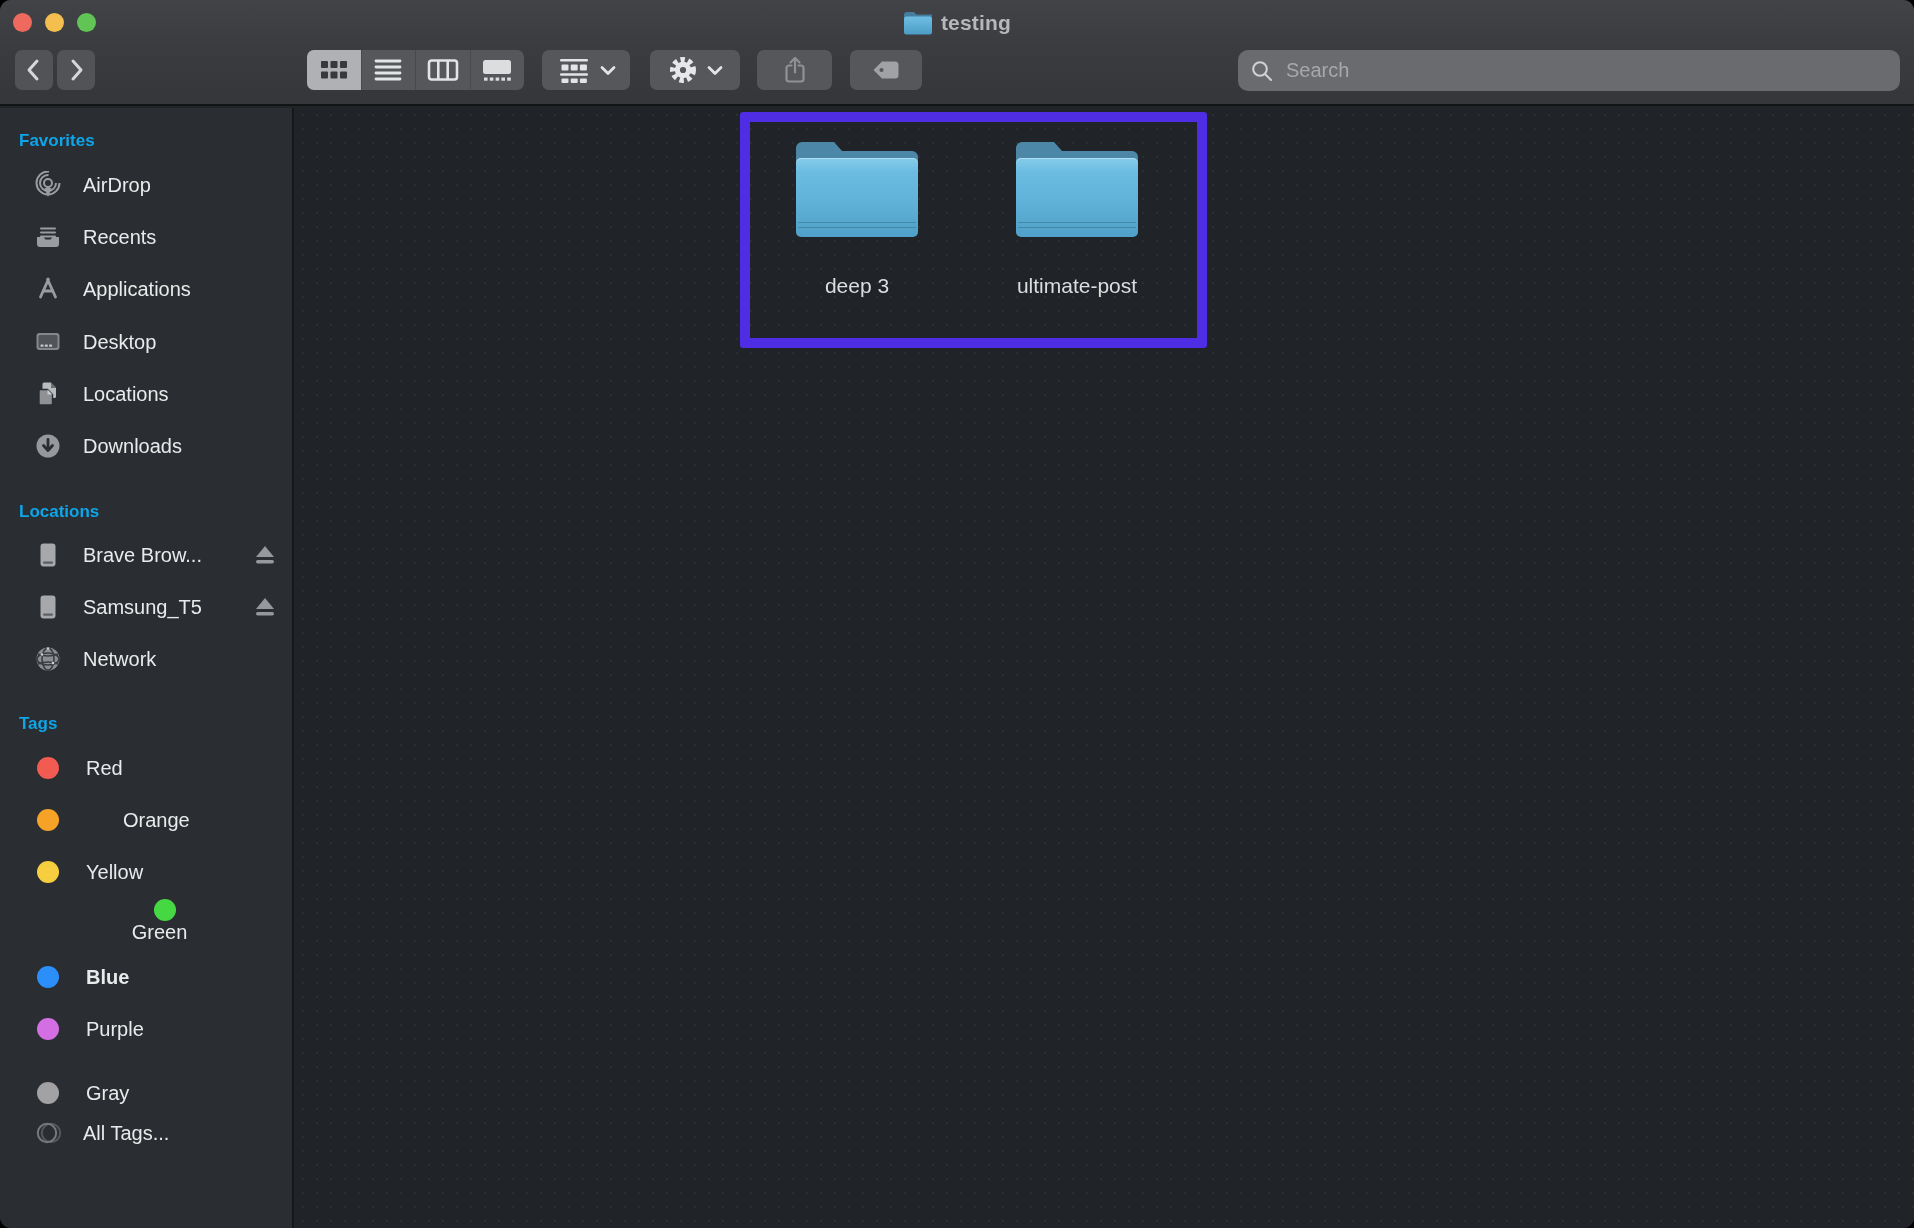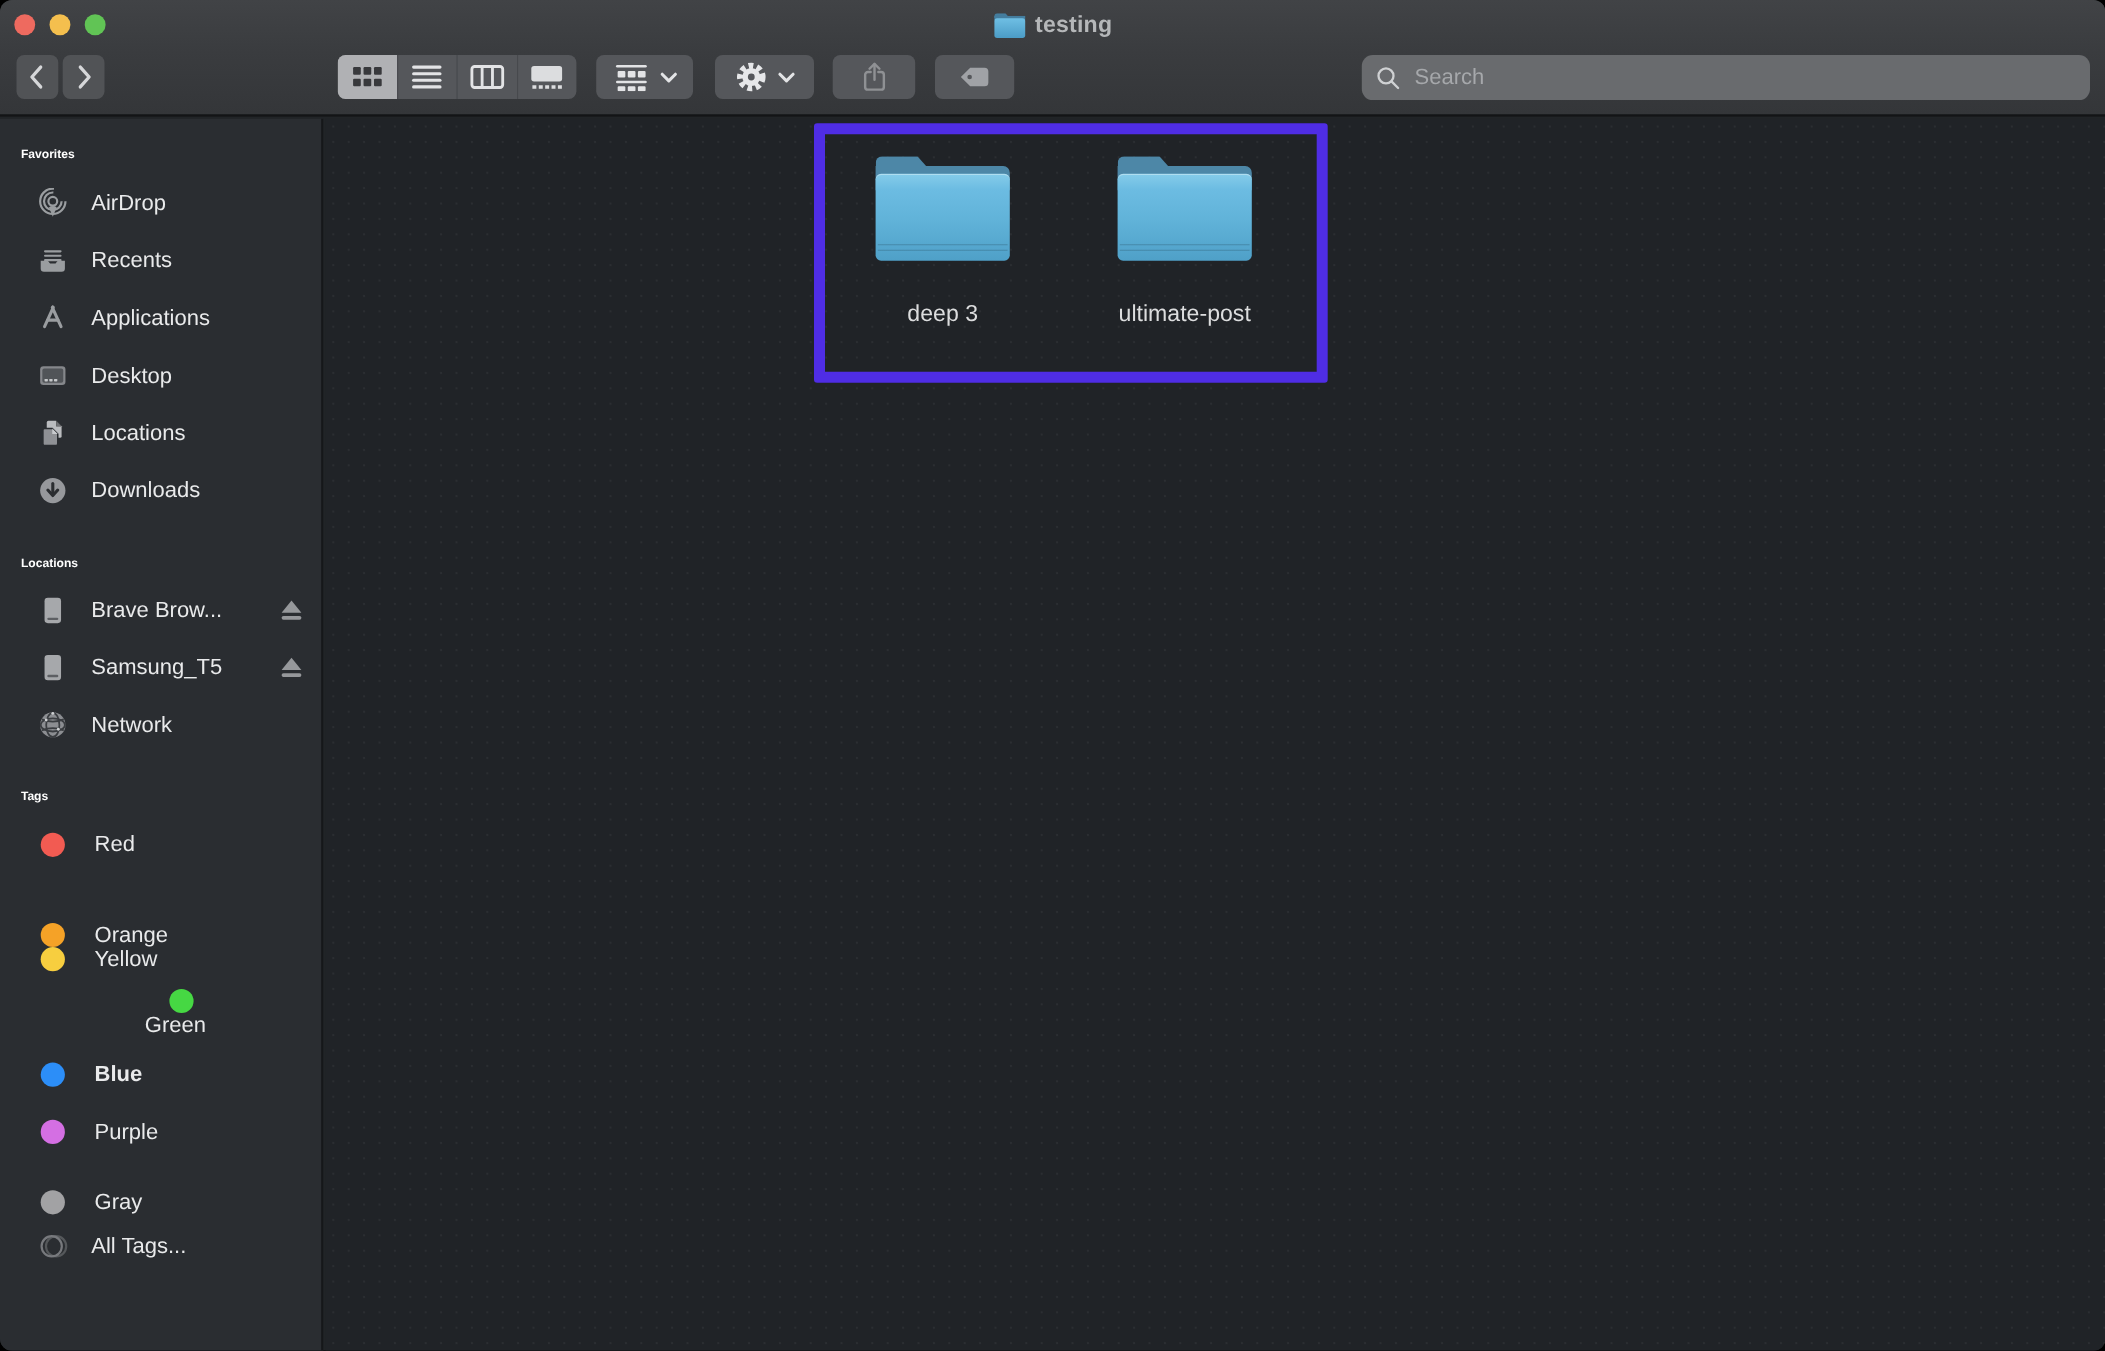--- a/index.html
+++ b/index.html
@@ -23,21 +23,21 @@
   .ddchev{margin-left:9px;}
 
   
   .search{left:1238px;width:662px;height:41px;background:#696b6e;border-radius:10px;justify-content:flex-start;padding:0 12px;}
   .search input{flex:1;margin-left:10px;background:transparent;border:none;outline:none;
     font-family:"Liberation Sans",sans-serif;font-size:20px;color:#bef264;}
   .search input::placeholder{color:#a6a8ab;}
 
   
   .sidebar{position:absolute;left:0;top:108px;width:294px;bottom:0;background:#2a2d31;border-right:2px solid #151719;box-sizing:border-box;}
-  .shead{position:absolute;left:19px;height:26px;line-height:26px;font-size:11px;font-weight:700;color:#ffffff;}
+  .shead{position:absolute;left:19px;height:26px;line-height:26px;font-size:17px;font-weight:700;color:#0ea5e9;}
   .srow{position:absolute;left:0;width:100%;height:52px;display:flex;align-items:center;}
   .sicon{width:28px;height:28px;margin-left:34px;display:flex;align-items:center;justify-content:center;flex:0 0 auto;}
   .slabel{margin-left:21px;font-size:20px;color:#e9eaeb;white-space:nowrap;}
   .tagdot{width:22px;height:22px;border-radius:50%;margin-left:37px;flex:0 0 auto;}
   .eject{position:absolute;right:14px;width:26px;height:26px;display:flex;align-items:center;justify-content:center;}
 
   
   .content{position:absolute;left:296px;top:108px;right:0;bottom:0;background:#202327;
     background-image:radial-gradient(rgba(255,255,255,.05) 1px,transparent 1.4px);background-size:14px 14px;}
   .annot{position:absolute;left:444px;top:4px;width:467px;height:236px;box-sizing:border-box;
@@ -359,21 +359,21 @@
       </span>
       <span class="slabel">Network</span>
     </div>
 
     <div class="shead" style="top:603px;">Tags</div>
 
     <div class="srow" style="top:634px;">
       <span class="tagdot" style="background: rgb(242, 91, 82);"></span>
       <span class="slabel" style="margin-left:27px;">Red</span>
     </div>
-    <div class="srow" style="top:716px;">
+    <div class="srow" style="top:686px;gap:37px;">
       <span class="tagdot" style="background: rgb(245, 162, 39);"></span>
       <span class="slabel" style="margin-left:27px;">Orange</span>
     </div>
     <div class="srow" style="top:738px;">
       <span class="tagdot" style="background: rgb(247, 206, 63);"></span>
       <span class="slabel" style="margin-left:27px;">Yellow</span>
     </div>
     <div class="srow" style="top:791px;flex-direction:column;">
       <span class="tagdot" style="background: rgb(70, 216, 67);"></span>
       <span class="slabel" style="margin-left:27px;">Green</span>

